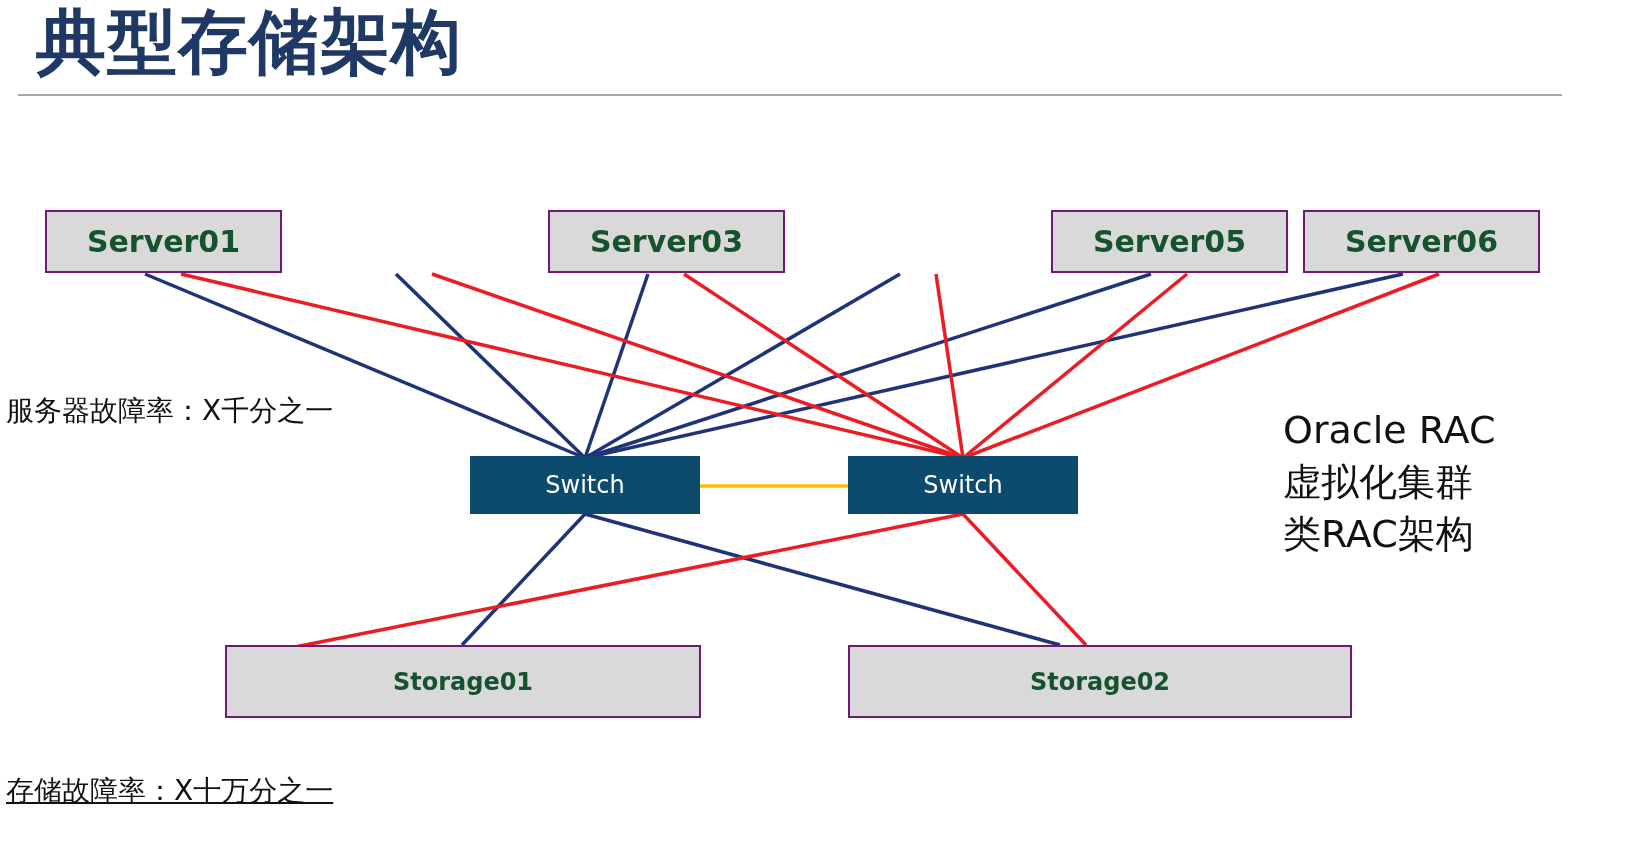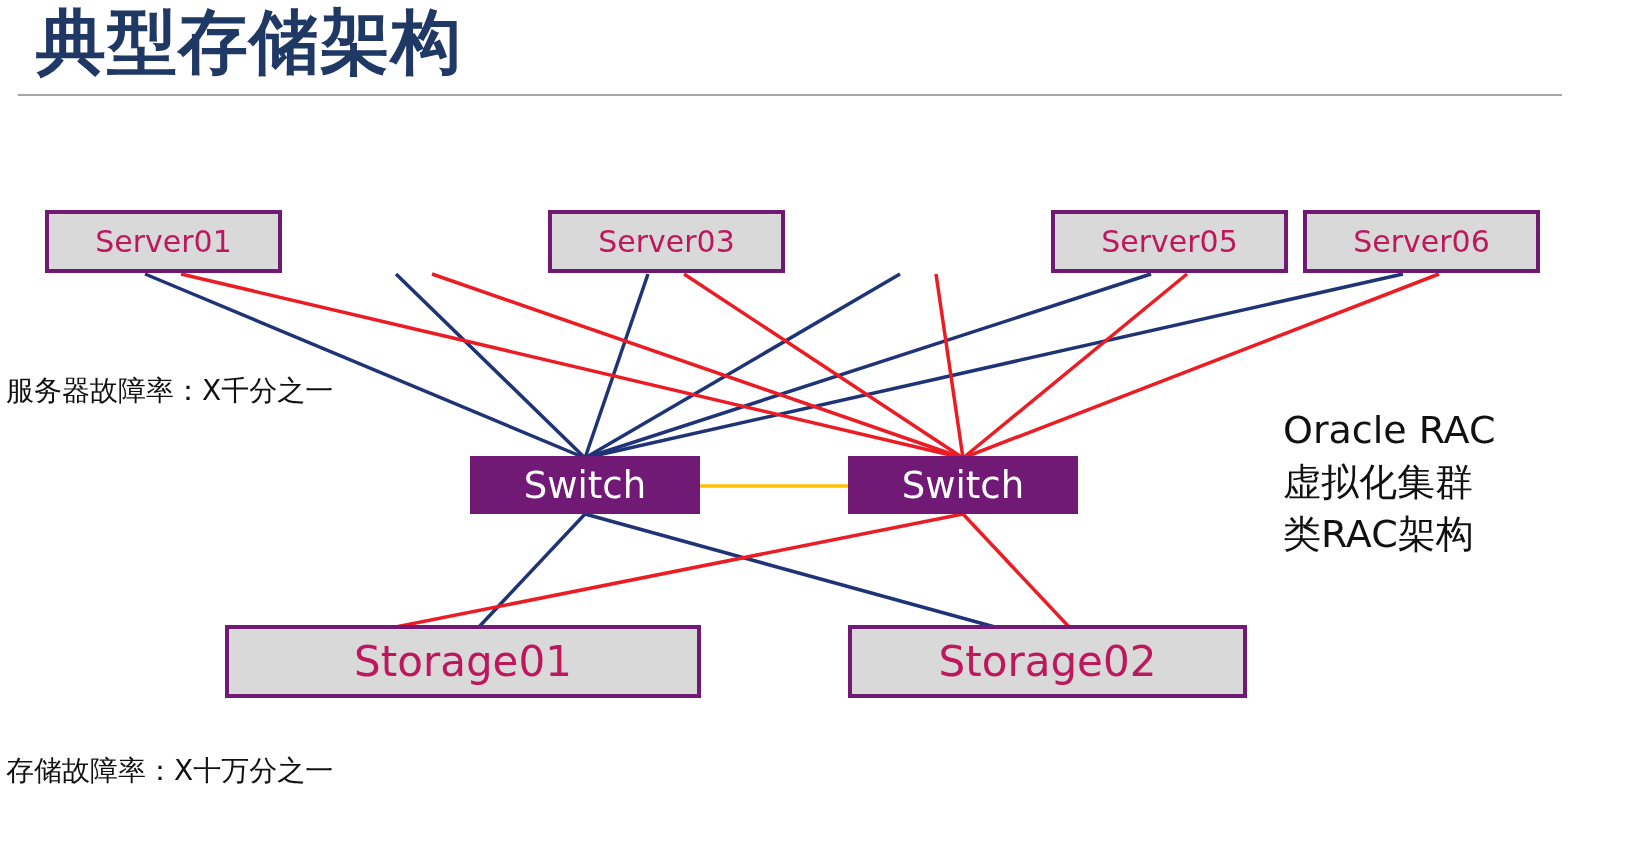--- a/index.html
+++ b/index.html
@@ -48,52 +48,54 @@
   .node {
     position: absolute;
     z-index: 2;
     display: flex;
     align-items: center;
     justify-content: center;
     box-sizing: border-box;
   }
   .gray-node {
     background: #D9D9D9;
-    border: 4px solid #701a75;
-    color: #be185d;
+    border: 2px solid #701a75;
+    color: #14532d;
+    font-weight: bold;
   }
   .server-node {
     top: 210px;
     width: 237px;
     height: 63px;
     font-size: 30px;
   }
   .switch-node {
     top: 456px;
     width: 230px;
     height: 58px;
-    background: #701a75;
+    background: #0c4a6e;
     color: #FFFFFF;
-    font-size: 37px;
+    font-size: 24px;
   }
   .storage-node {
-    top: 625px;
+    top: 645px;
     height: 73px;
-    font-size: 42px;
+    font-size: 24px;
     text-align: right;
   }
   .note {
     position: absolute;
     z-index: 2;
     font-size: 28px;
     color: #111111;
     white-space: nowrap;
+    margin-top: 20px;
   }
   .note-server { top: 372px; left: 6px; }
-  .note-storage { top: 752px; left: 6px; }
+  .note-storage { top: 752px; left: 6px; text-decoration: underline; }
   .annotation {
     position: absolute;
     z-index: 2;
     top: 404px;
     left: 1283px;
     font-size: 38px;
     line-height: 52px;
     color: #111111;
     white-space: nowrap;
   }
@@ -155,17 +157,17 @@
 
   <div class="annotation">
     <div>Oracle RAC</div>
     <div>虚拟化集群</div>
     <div>类RAC架构</div>
   </div>
 
   <div class="node gray-node storage-node" style="left:225px; width:476px">
     <span>Storage01</span>
   </div>
-  <div class="node gray-node storage-node" style="left:848px; width:399px">
+  <div class="node gray-node storage-node" style="left:848px; width:504px">
     <span>Storage02</span>
   </div>
 
 </div>
 
 </body></html>

